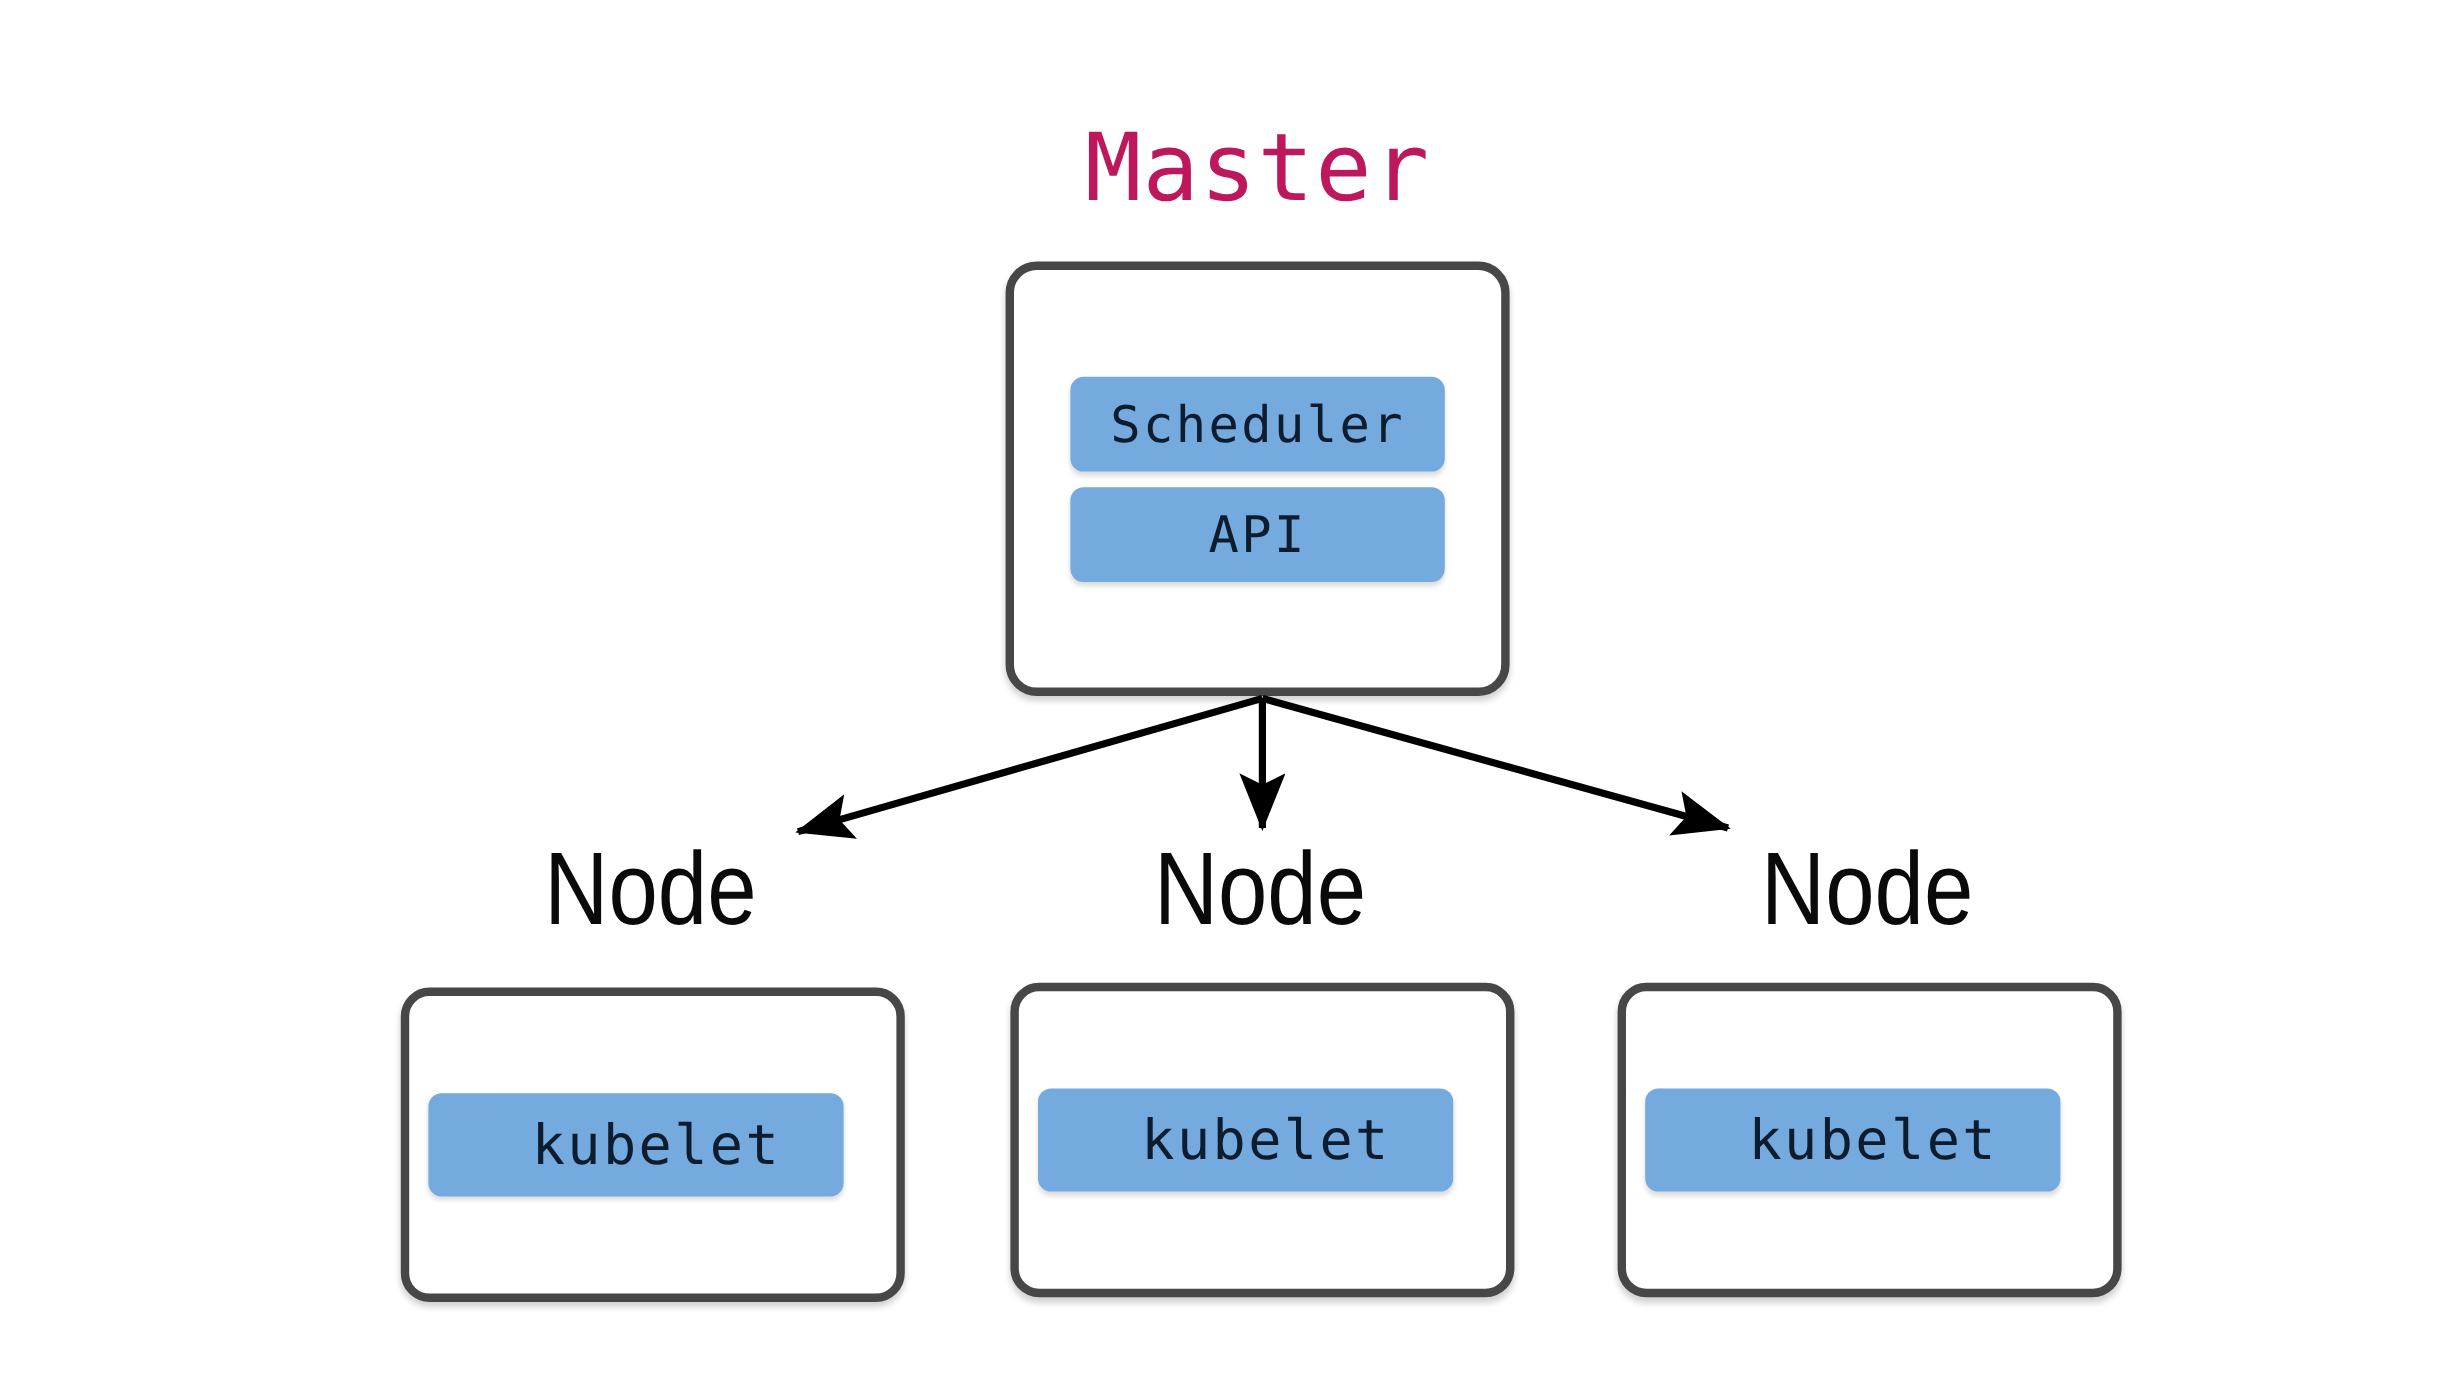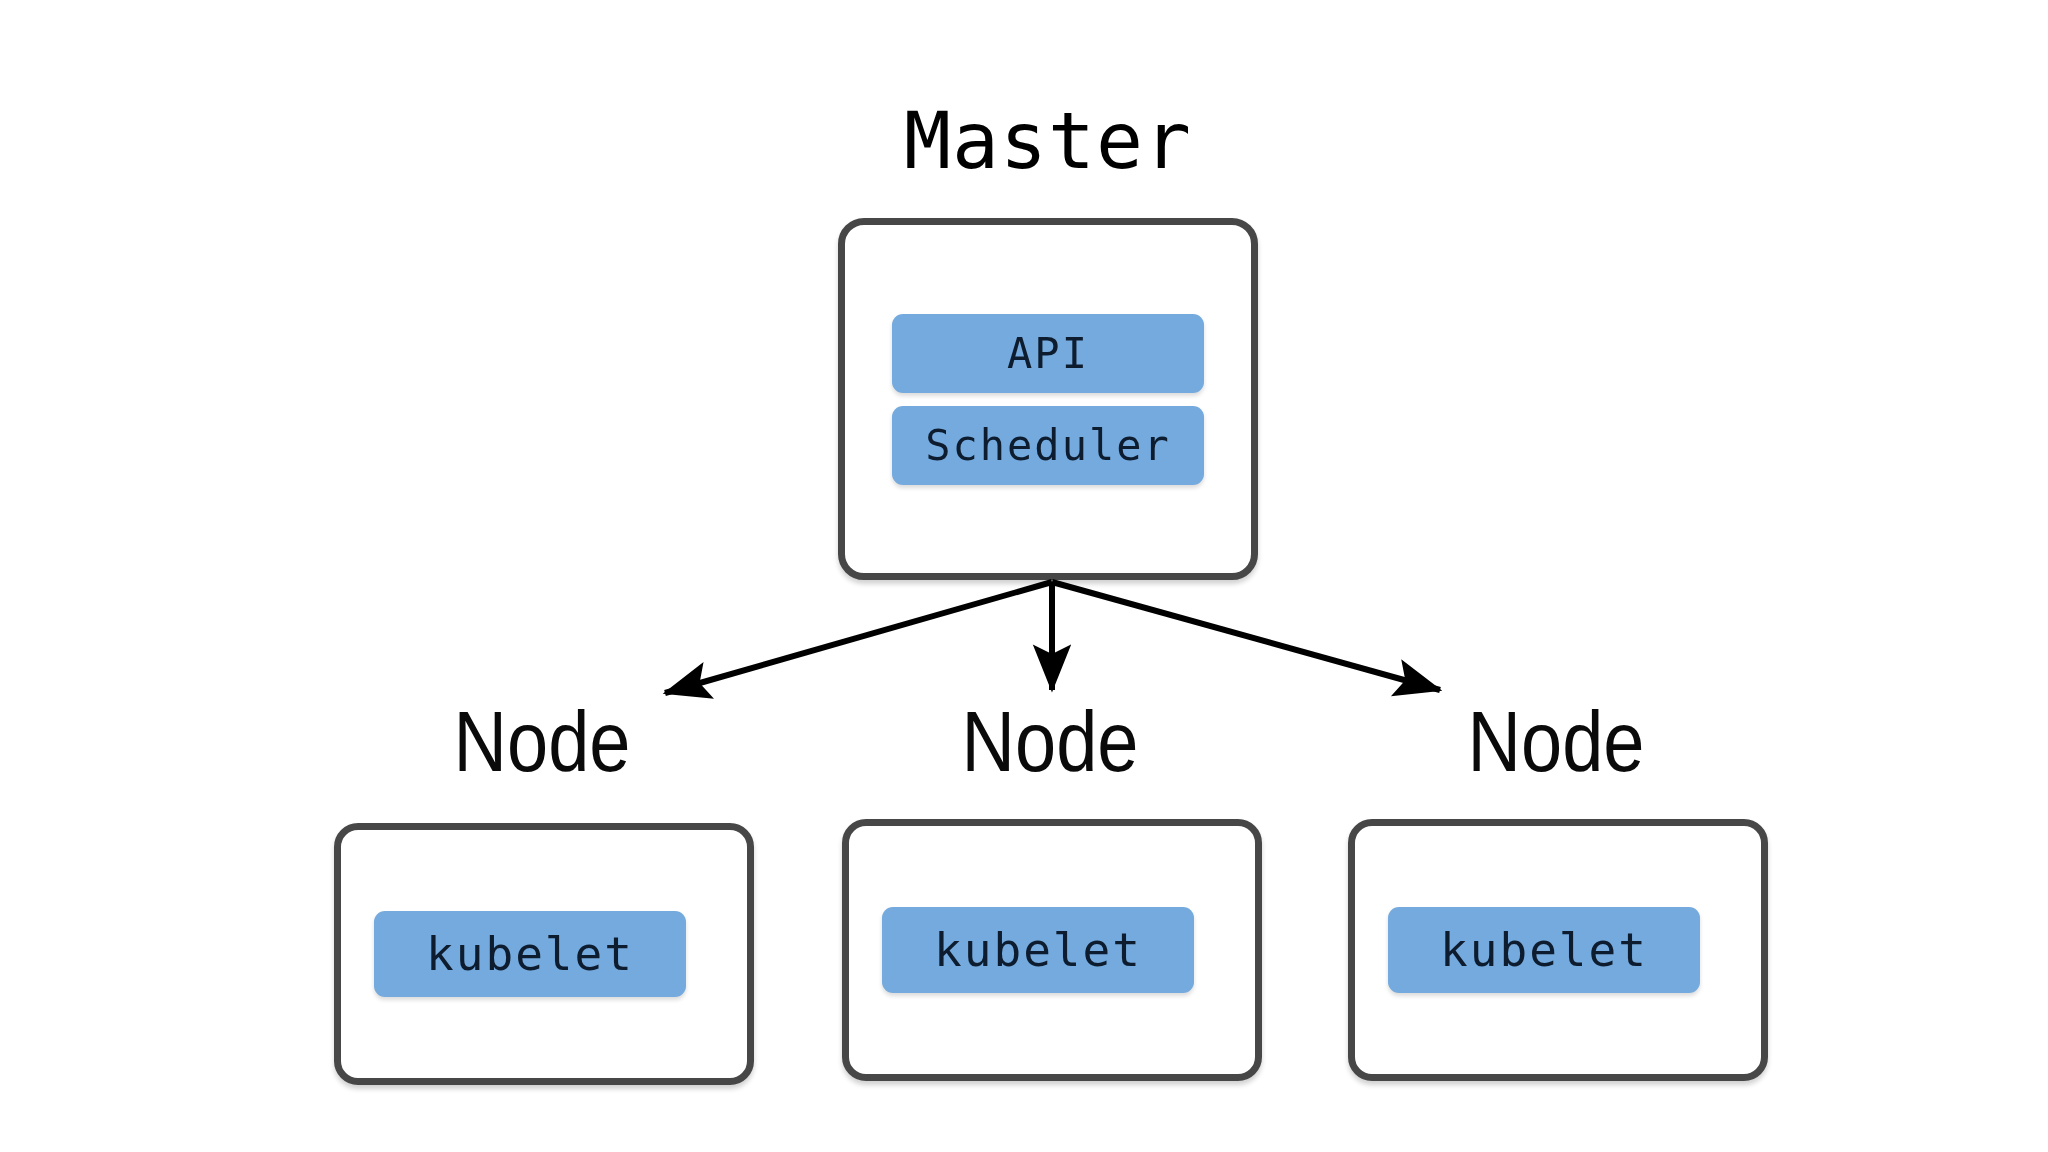--- a/index.html
+++ b/index.html
@@ -54,21 +54,21 @@
   .master-pill {
     width: 312px;
     height: 79px;
     font-size: 42px;
     letter-spacing: 2px;
   }
 
   
   .title {
     position: absolute;
-    color: #000000;
+    color: #be185d;
     font-family: "DejaVu Sans Mono", monospace;
     white-space: nowrap;
     line-height: 1;
   }
 
   #master-title {
     left: 0;
     top: 102px;
     width: 2048px;
     text-align: center;
@@ -103,20 +103,21 @@
     justify-content: center;
   }
 
   .kubelet-pill {
     width: 312px;
     height: 86px;
     font-size: 46px;
     letter-spacing: 2px;
     position: relative;
     left: -14px;
+    padding-left: 34px;
   }
 
   
   #arrow-layer {
     position: absolute;
     left: 0;
     top: 0;
     width: 2048px;
     height: 1152px;
     pointer-events: none;
@@ -125,22 +126,22 @@
 </head>
 <body>
 
 <div id="canvas">
 
   <div class="title" id="master-title">
     <span id="master-title-inner">Master</span>
   </div>
 
   <div class="box" id="master-box">
+    <div class="pill master-pill">Scheduler</div>
     <div class="pill master-pill">API</div>
-    <div class="pill master-pill">Scheduler</div>
   </div>
 
   <svg id="arrow-layer" viewBox="0 0 2048 1152">
     <defs>
       <marker id="ah" markerWidth="9" markerHeight="9" refX="7.6" refY="3.2" orient="auto" markerUnits="strokeWidth">
         <path d="M0,0 L8,3.2 L0,6.4 L1.6,3.2 z" fill="#000000"></path>
       </marker>
     </defs>
 
     <line x1="1052" y1="582" x2="665" y2="693" stroke="#000000" stroke-width="6" marker-end="url(#ah)"></line>

